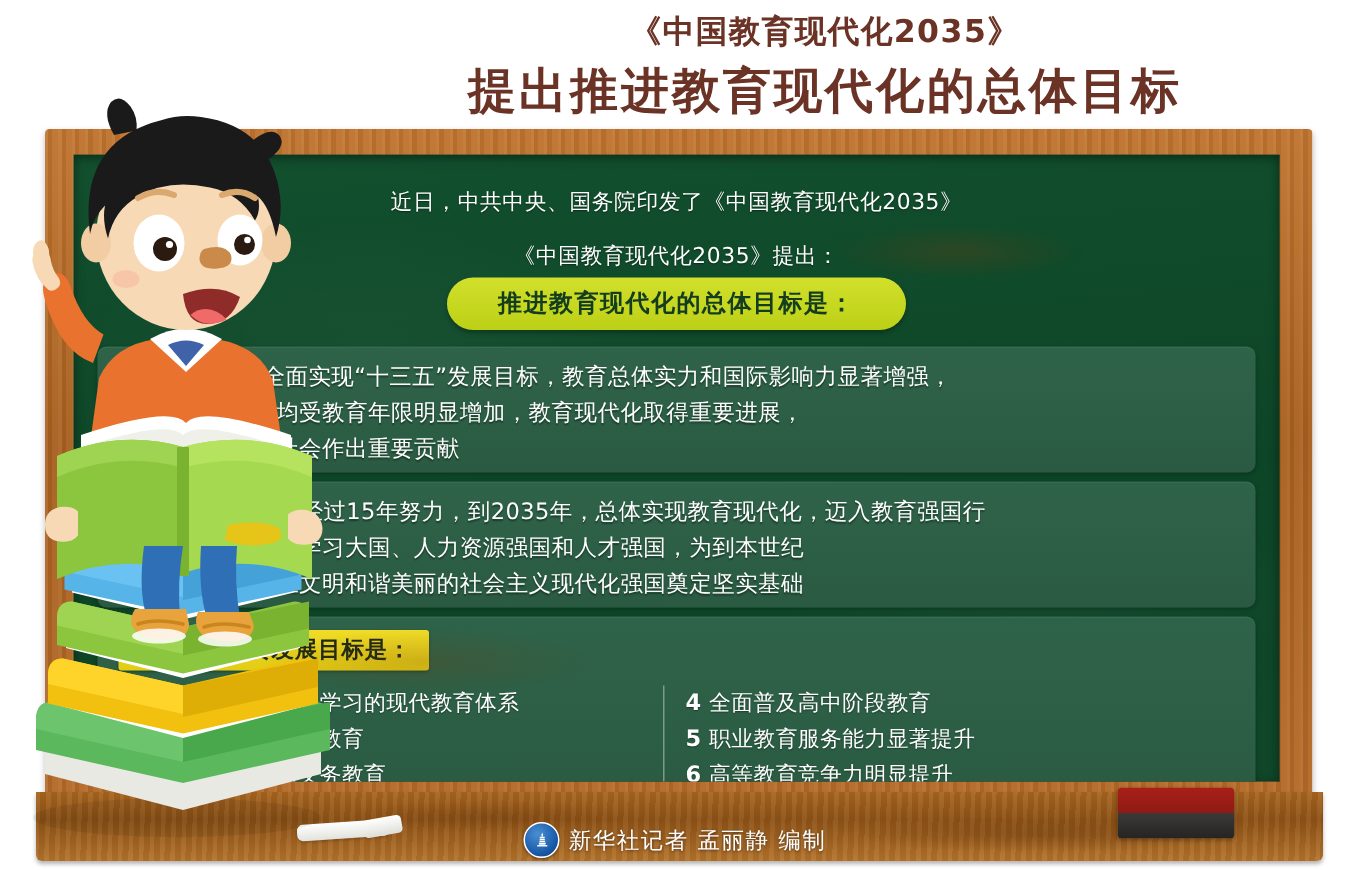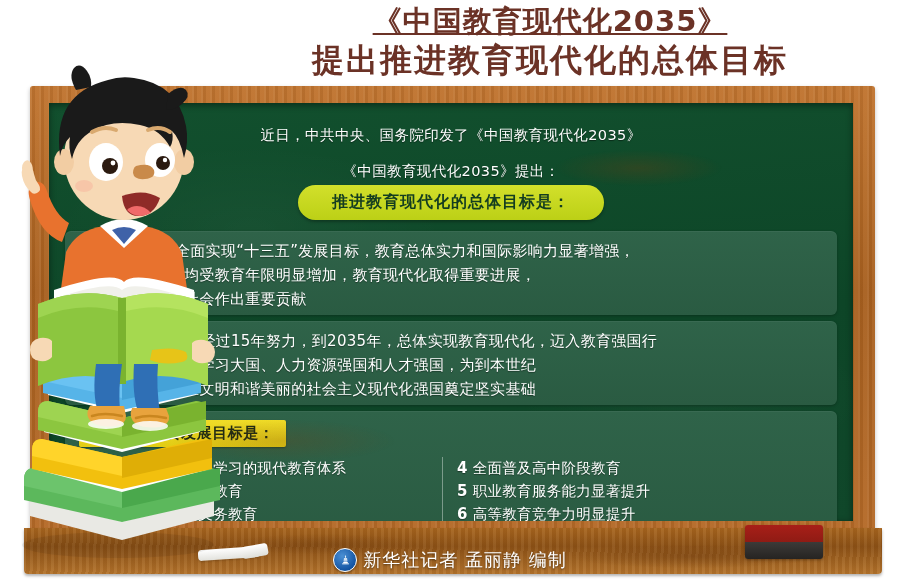--- a/index.html
+++ b/index.html
@@ -7,22 +7,22 @@
     width:900px;height:580px;overflow:hidden;
     background:#ffffff;
     font-family:"DejaVu Sans","Liberation Sans",sans-serif;
     position:relative;
   }
   #stage{position:absolute;left:0;top:0;width:900px;height:580px;overflow:hidden;background:#fff;}
 
   
   .title-wrap{position:absolute;left:200px;top:2px;width:700px;text-align:center;z-index:30;}
   .title-line1{
-    font-size:29px;font-weight:bold;color:#6b3226;letter-spacing:1px;
-    line-height:38px;white-space:nowrap;text-decoration:underline;
+    font-size:21px;font-weight:bold;color:#6b3226;letter-spacing:1px;
+    line-height:38px;white-space:nowrap;
   }
   .title-line2{
     font-size:32px;font-weight:bold;color:#6b3226;letter-spacing:2px;
     line-height:44px;white-space:nowrap;margin-top:-2px;
   }
 
   
   .board-frame{
     position:absolute;left:30px;top:86px;width:845px;height:455px;
     border-radius:3px;
@@ -152,21 +152,21 @@
   .gcol.right{border-left:1px solid rgba(255,255,255,.38);padding-left:14px;flex:1.02;}
   .gitem{
     color:#fff;font-size:14.5px;line-height:23px;letter-spacing:.3px;
     white-space:nowrap;text-shadow:0 1px 1px rgba(0,0,0,.4);
   }
   .gnum{font-weight:bold;font-size:15px;margin-right:5px;}
 
   
   .credit{
     position:absolute;left:0;right:0;top:548px;text-align:center;z-index:20;
-    color:#ffffff;font-size:18px;letter-spacing:1px;
+    color:#ffffff;font-size:15px;letter-spacing:1px;
     text-shadow:0 1px 2px rgba(0,0,0,.5);
   }
   .credit-row{display:inline-flex;align-items:center;gap:6px;}
   .logo{
     width:22px;height:22px;border-radius:50%;
     background:radial-gradient(circle at 38% 32%,#4a8fd4,#1455a3 70%,#0d3f7d);
     border:1.5px solid #ffffff;
     display:inline-flex;align-items:center;justify-content:center;
     box-shadow:0 1px 2px rgba(0,0,0,.4);
   }

